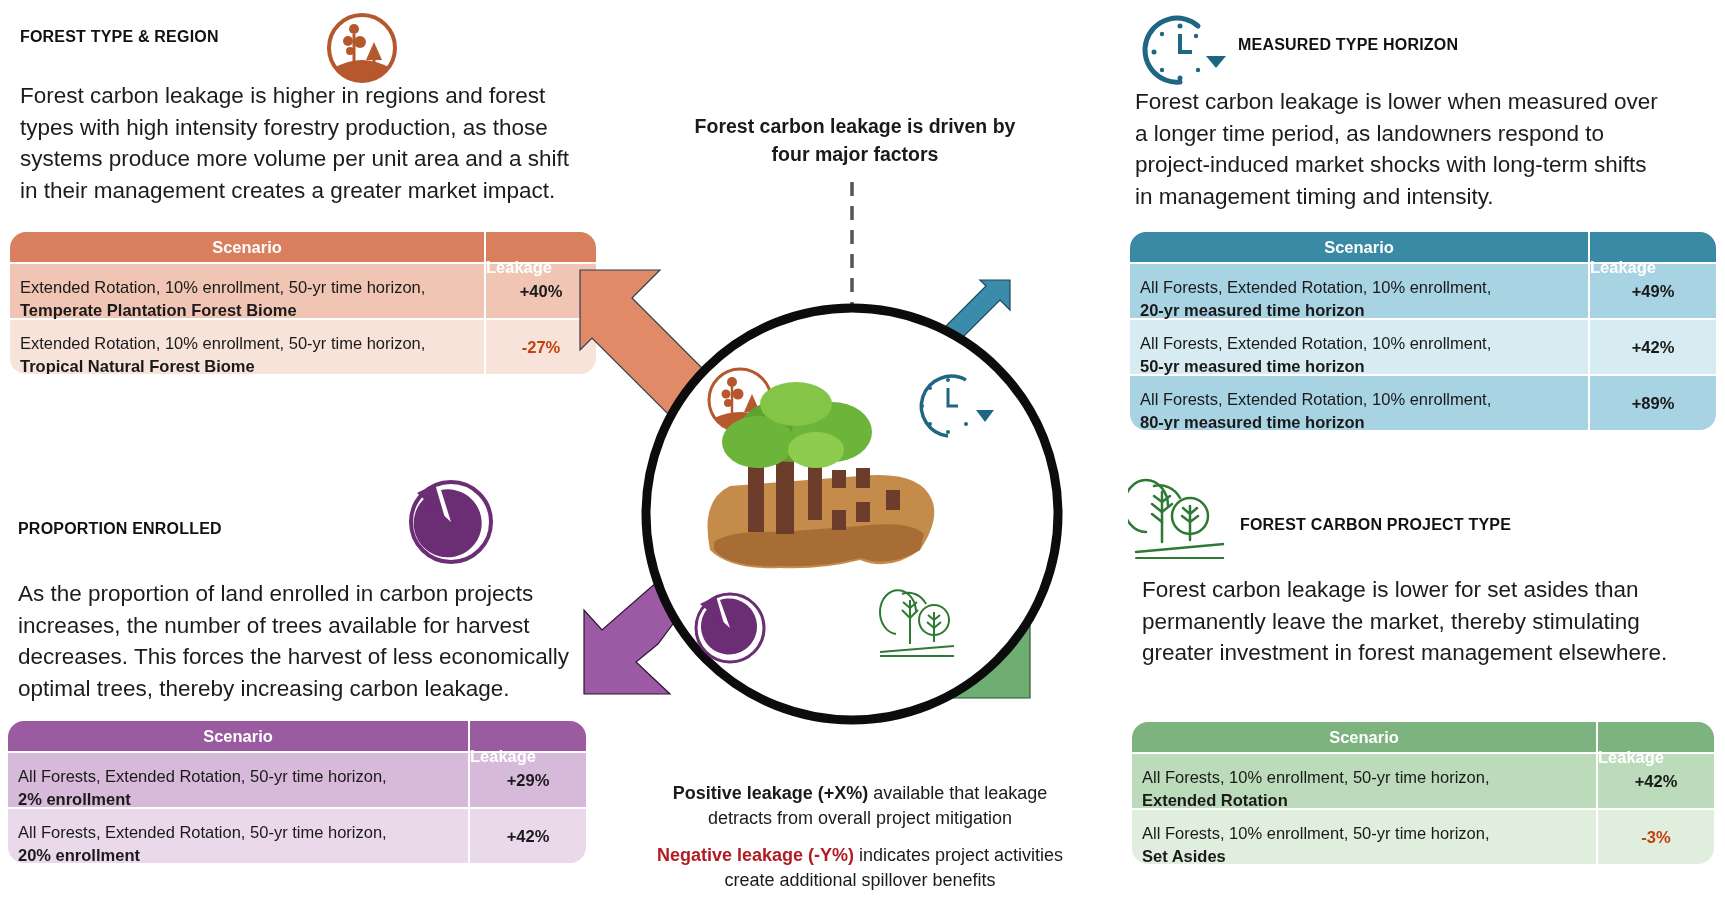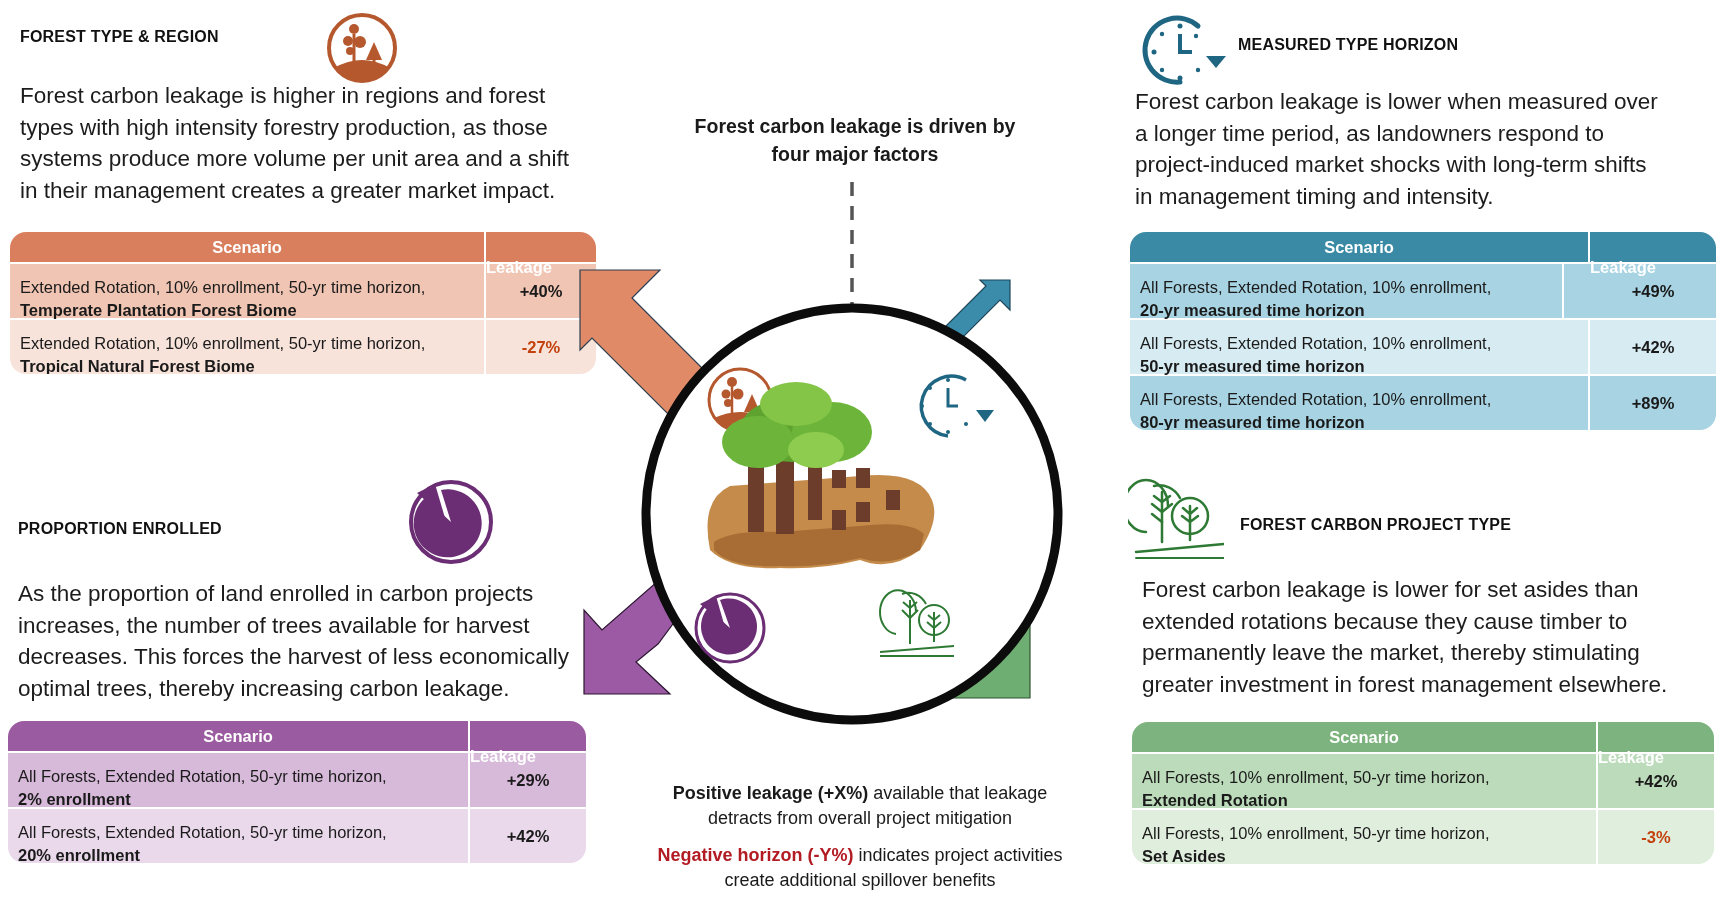--- a/index.html
+++ b/index.html
@@ -78,21 +78,21 @@
   <div>project-induced market shocks with long-term shifts</div>
   <div>in management timing and intensity.</div>
 </div>
 <div class="tbl" style="left:1130px;top:232px;width:586px;">
   <div class="hdr" style="background:#3a8aa6;">
     <div class="c1">Scenario</div>
     <div class="c2" style="width:126px;">Leakage</div>
   </div>
   <div class="row" style="background:#a7d3e2;height:54px;">
     <div class="c1"><div>All Forests, Extended Rotation, 10% enrollment,</div><b>20-yr measured time horizon</b></div>
-    <div class="c2" style="width:126px;padding-left:26px;">+49%</div>
+    <div class="c2" style="width:126px;">+49%</div>
   </div>
   <div class="row" style="background:#d6ebf2;height:54px;">
     <div class="c1"><div>All Forests, Extended Rotation, 10% enrollment,</div><b>50-yr measured time horizon</b></div>
     <div class="c2" style="width:126px;">+42%</div>
   </div>
   <div class="row" style="background:#a7d3e2;height:54px;">
     <div class="c1"><div>All Forests, Extended Rotation, 10% enrollment,</div><b>80-yr measured time horizon</b></div>
     <div class="c2" style="width:126px;">+89%</div>
   </div>
 </div>
@@ -132,21 +132,20 @@
     <path d="M34 30 L26 24 M34 30 L42 24 M34 40 L24 32 M34 40 L44 32 M34 50 L24 42"></path>
     <circle cx="62" cy="44" r="18"></circle>
     <path d="M62 68 L62 34 M62 42 L55 36 M62 42 L69 36 M62 50 L54 44 M62 50 L70 44"></path>
     <path d="M8 80 L96 72"></path>
     <path d="M8 86 L96 86" stroke-width="2"></path>
   </g>
 </svg>
 <div class="abs heading" style="left:1240px;top:516px;">FOREST CARBON PROJECT TYPE</div>
 <div class="abs desc" style="left:1142px;top:574px;">
   <div>Forest carbon leakage is lower for set asides than</div>
-  <div>extended rotations because they cause timber to</div>
   <div>permanently leave the market, thereby stimulating</div>
   <div>greater investment in forest management elsewhere.</div>
 </div>
 <div class="tbl" style="left:1132px;top:722px;width:582px;">
   <div class="hdr" style="background:#7db37e;">
     <div class="c1">Scenario</div>
     <div class="c2" style="width:116px;">Leakage</div>
   </div>
   <div class="row" style="background:#bcdbba;height:54px;">
     <div class="c1"><div>All Forests, 10% enrollment, 50-yr time horizon,</div><b>Extended Rotation</b></div>
@@ -228,15 +227,15 @@
     <ellipse cx="272" cy="262" rx="40" ry="30" fill="#6db53a"></ellipse>
     <ellipse cx="236" cy="234" rx="36" ry="22" fill="#84c547"></ellipse>
     <ellipse cx="256" cy="280" rx="28" ry="18" fill="#8dcc4e"></ellipse>
   </g>
 </svg>
 
 <div class="abs legend" style="left:610px;top:781px;width:500px;">
   <div><b>Positive leakage (+X%)</b><span> available that leakage</span></div>
   <div>detracts from overall project mitigation</div>
   <div style="height:12px;"></div>
-  <div><b class="red">Negative horizon (-Y%)</b><span> indicates project activities</span></div>
+  <div><b class="red">Negative leakage (-Y%)</b><span> indicates project activities</span></div>
   <div>create additional spillover benefits</div>
 </div>
 
 </body></html>

